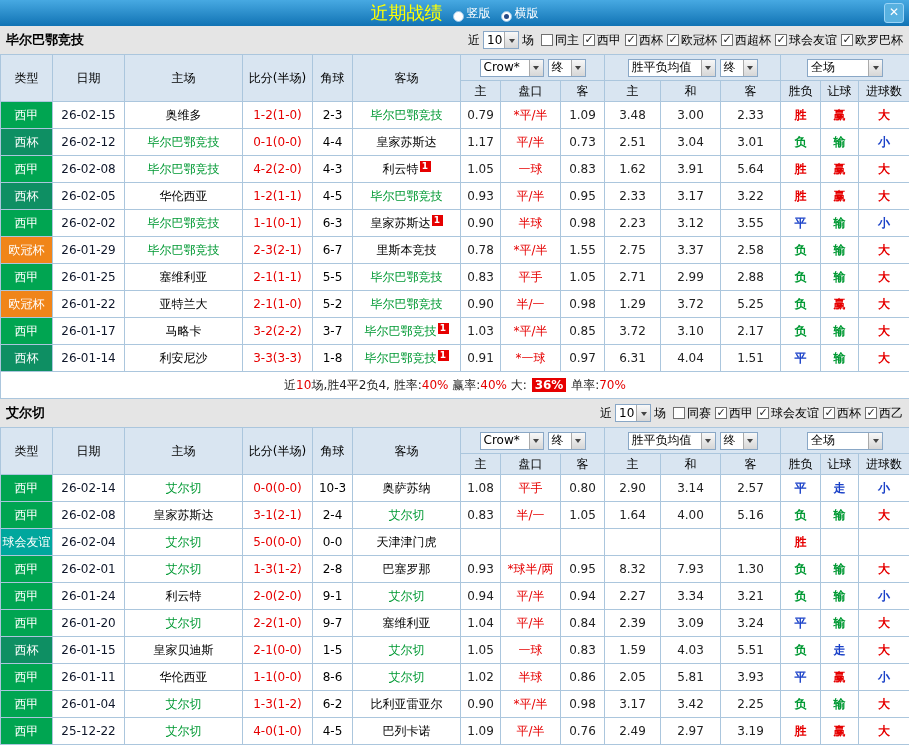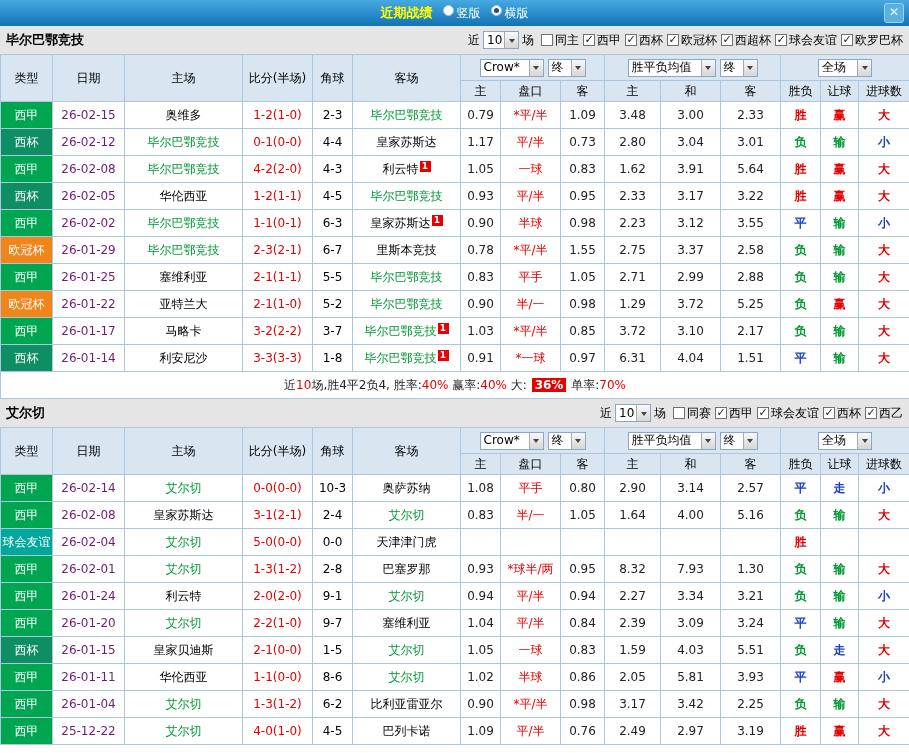--- a/index.html
+++ b/index.html
@@ -1,50 +1,50 @@
 <!DOCTYPE html>
 <html><head>
 <meta charset="utf-8">
 <style>
   *{box-sizing:border-box;margin:0;padding:0}
   body{width:909px;font-family:"DejaVu Sans","Liberation Sans",sans-serif;font-size:12px;color:#000;background:#fff}
   .window{width:909px;height:753px;overflow:hidden;background:#fff}
 
   
   .topbar{height:26px;background:linear-gradient(#47a9e2,#1173b4);display:flex;align-items:center;justify-content:center;gap:10px;position:relative}
-  .page-title{color:#ffff00;font-weight:bold;font-size:13px}
-  .radio{display:inline-flex;align-items:flex-start;gap:3px;color:#fff;cursor:pointer}
+  .page-title{color:#ffff00;font-weight:normal;font-size:18px}
+  .radio{display:inline-flex;align-items:flex-end;gap:3px;color:#fff;cursor:pointer}
   .rdot{width:11px;height:11px;border-radius:50%;background:#fff;border:1px solid #9cc7e8;position:relative;display:inline-block}
   .rdot.on::after{content:"";position:absolute;left:2px;top:2px;right:2px;bottom:2px;border-radius:50%;background:#274a86}
   .close{position:absolute;right:5px;top:3px;width:20px;height:20px;background:#58b1e0;border:1px solid #9ad4f7;border-radius:3px;color:#fff;font-weight:bold;text-align:center;line-height:17px;cursor:pointer;font-size:12px}
 
   
   .band{height:28px;background:#e5e5e5;display:flex;align-items:center;padding:0 6px;gap:4px}
   .team-name{font-weight:bold;font-size:13px}
   .band-controls{margin-left:auto;display:flex;align-items:center;gap:3px;white-space:nowrap}
   .chk-list{display:inline-flex;align-items:center;gap:4px;margin-left:4px}
   .chk{display:inline-flex;align-items:center;gap:2px;cursor:pointer}
   .box{width:12px;height:12px;border:1px solid #707070;background:#fff;font-size:11px;line-height:10px;text-align:center;color:#1a1a1a;font-weight:bold;display:inline-block}
 
   
   .sel{display:inline-flex;align-items:center;height:18px;border:1px solid #89a7c6;background:#fff;vertical-align:middle;cursor:pointer}
   .sel-text{padding:0 2px 0 3px;flex:1;text-align:left;font-size:12px;line-height:15px;overflow:hidden;white-space:nowrap}
   .sel-btn{width:14px;height:16px;background:linear-gradient(#f8f8f8,#d6d6d6);border-left:1px solid #aaa;display:flex;align-items:center;justify-content:center;flex:none}
   .sel-btn::after{content:"";border:3px solid transparent;border-top:4px solid #444;margin-top:4px}
-  .w34{width:36px}.w38{width:38px}.w64{width:64px}.w86{width:88px}.w52{width:54px}
+  .w34{width:36px}.w38{width:38px}.w64{width:64px}.w86{width:88px}.w52{width:76px}
 
   
   table.grid{border-collapse:collapse;table-layout:fixed;width:909px}
   .grid th,.grid td{border:1px solid #abc6dd;text-align:center;padding:0;height:27px;overflow:hidden;white-space:nowrap;font-weight:normal}
   .grid thead th{background:#d9e5f1}
   tr.hdr1 th{height:26px}
   tr.hdr2 th{height:21px}
   .ddcell .sel{margin:0 2px}
   td.type{color:#fff}
-  td.date{color:#701a75}
+  td.date{color:#0f172a}
   td.score{color:#e60000}
   td.pan{color:#e60000}
   td.num{color:#222}
   td.res{font-weight:bold}
   .focal{color:#009933}
   .badge1{display:inline-block;background:#e60000;color:#fff;font-size:9px;width:11px;height:11px;line-height:11px;text-align:center;margin-left:1px;position:relative;top:-4px;font-weight:bold}
 
   td.statrow{height:27px;background:#fff;font-size:12px;color:#222}
   .f-red{color:#e60000}
   .f-badge{background:#e60000;color:#fff;padding:0 3px;font-weight:bold;margin:0 1px}
@@ -195,21 +195,21 @@
           <tr>
             <td class="type" style="background: rgb(14, 143, 99);">西杯</td>
             <td class="date">26-02-12</td>
             <td class="team"><span class="focal">毕尔巴鄂竞技</span></td>
             <td class="score">0-1(0-0)</td>
             <td class="corner">4-4</td>
             <td class="team"><span>皇家苏斯达</span></td>
             <td class="num">1.17</td>
             <td class="pan">平/半</td>
             <td class="num">0.73</td>
-            <td class="num">2.80</td>
+            <td class="num">2.51</td>
             <td class="num">3.04</td>
             <td class="num">3.01</td>
             <td class="res" style="color: rgb(0, 153, 51);">负</td>
             <td class="res" style="color: rgb(0, 153, 51);">输</td>
             <td class="res" style="color: rgb(26, 65, 200);">小</td>
           </tr>
           <tr>
             <td class="type" style="background: rgb(0, 165, 81);">西甲</td>
             <td class="date">26-02-08</td>
             <td class="team"><span class="focal">毕尔巴鄂竞技</span></td>

